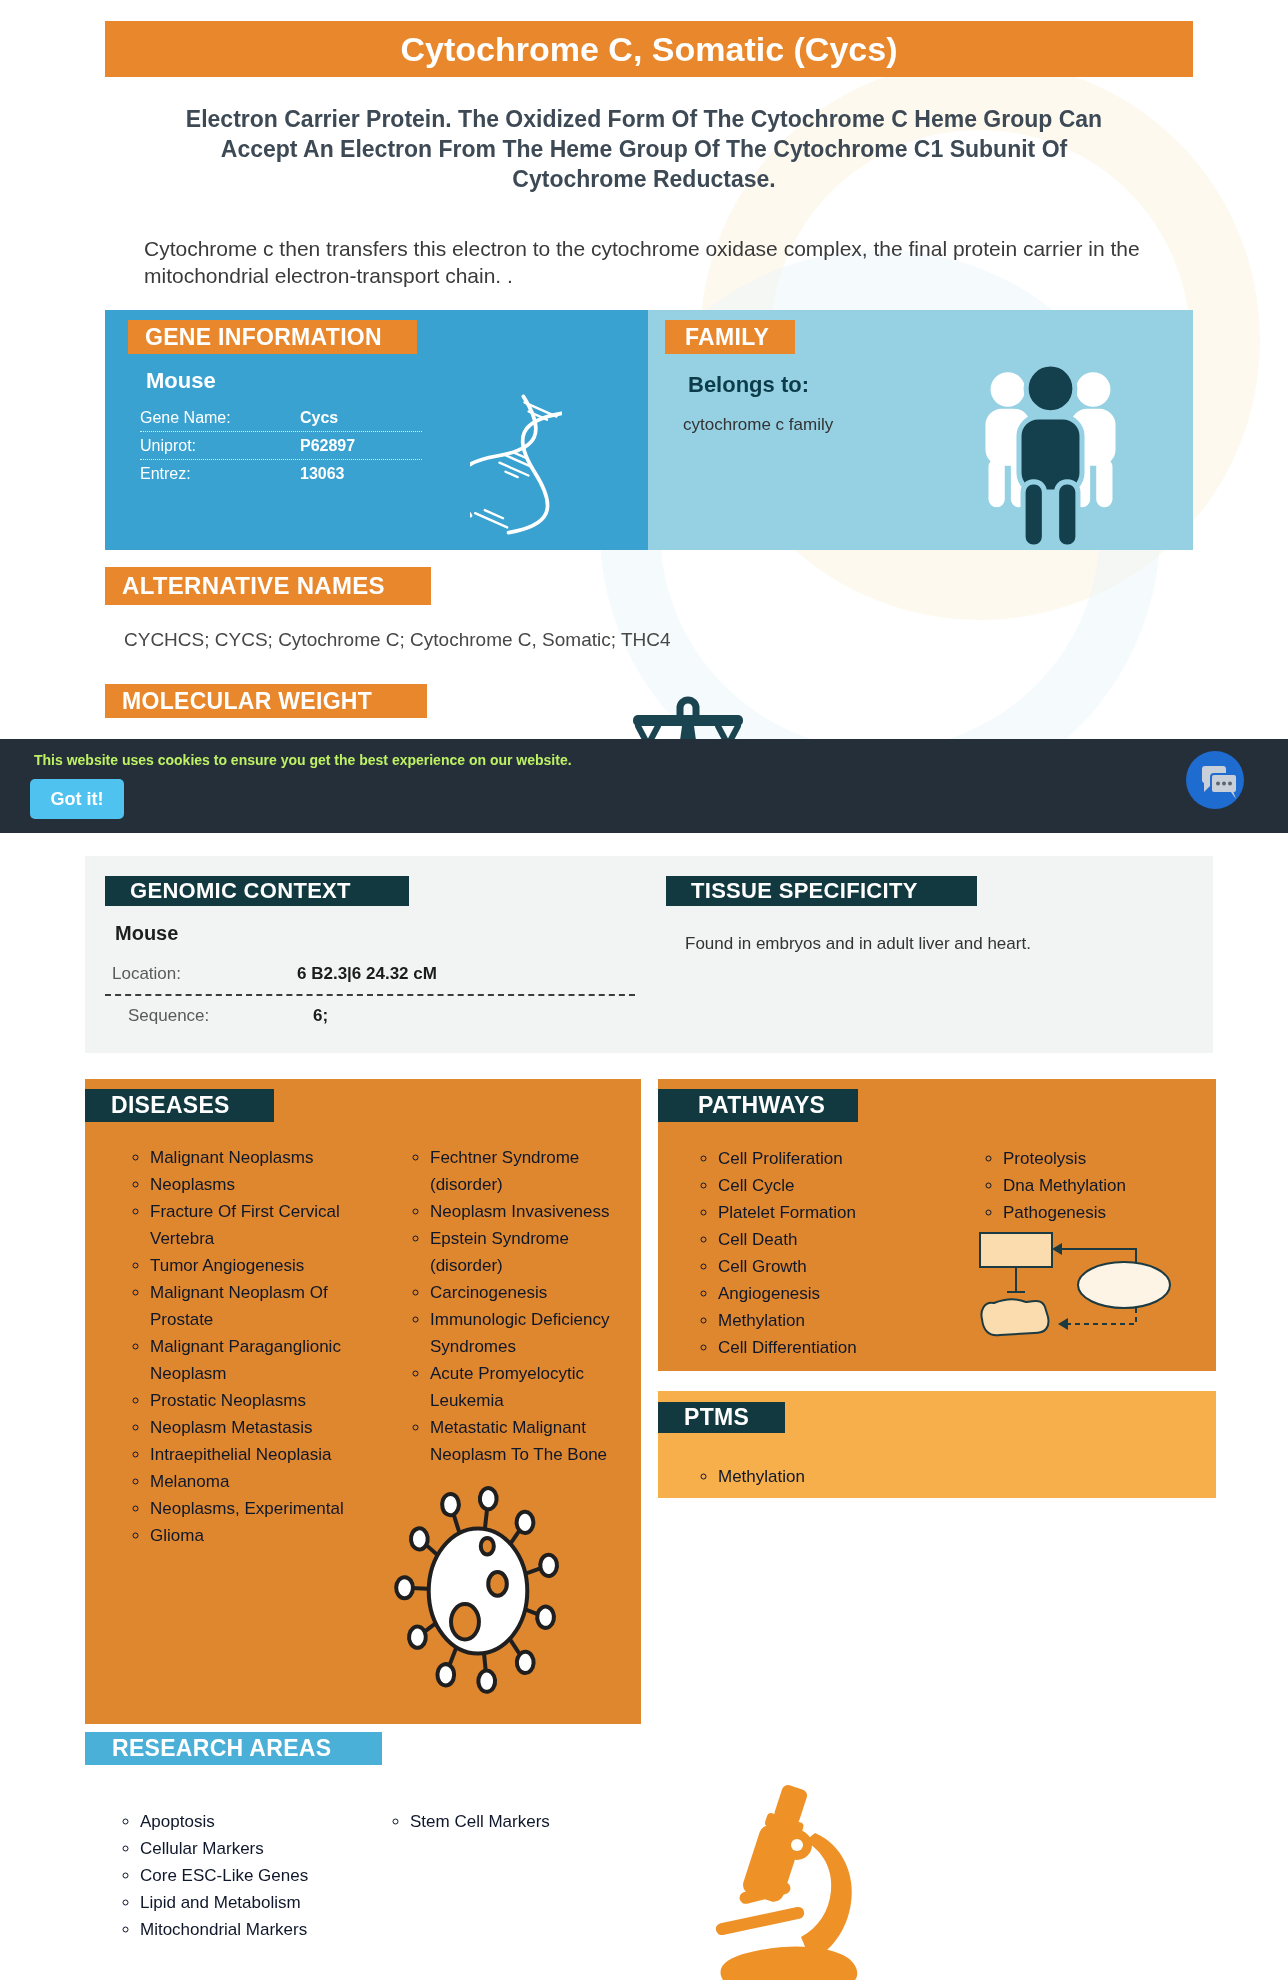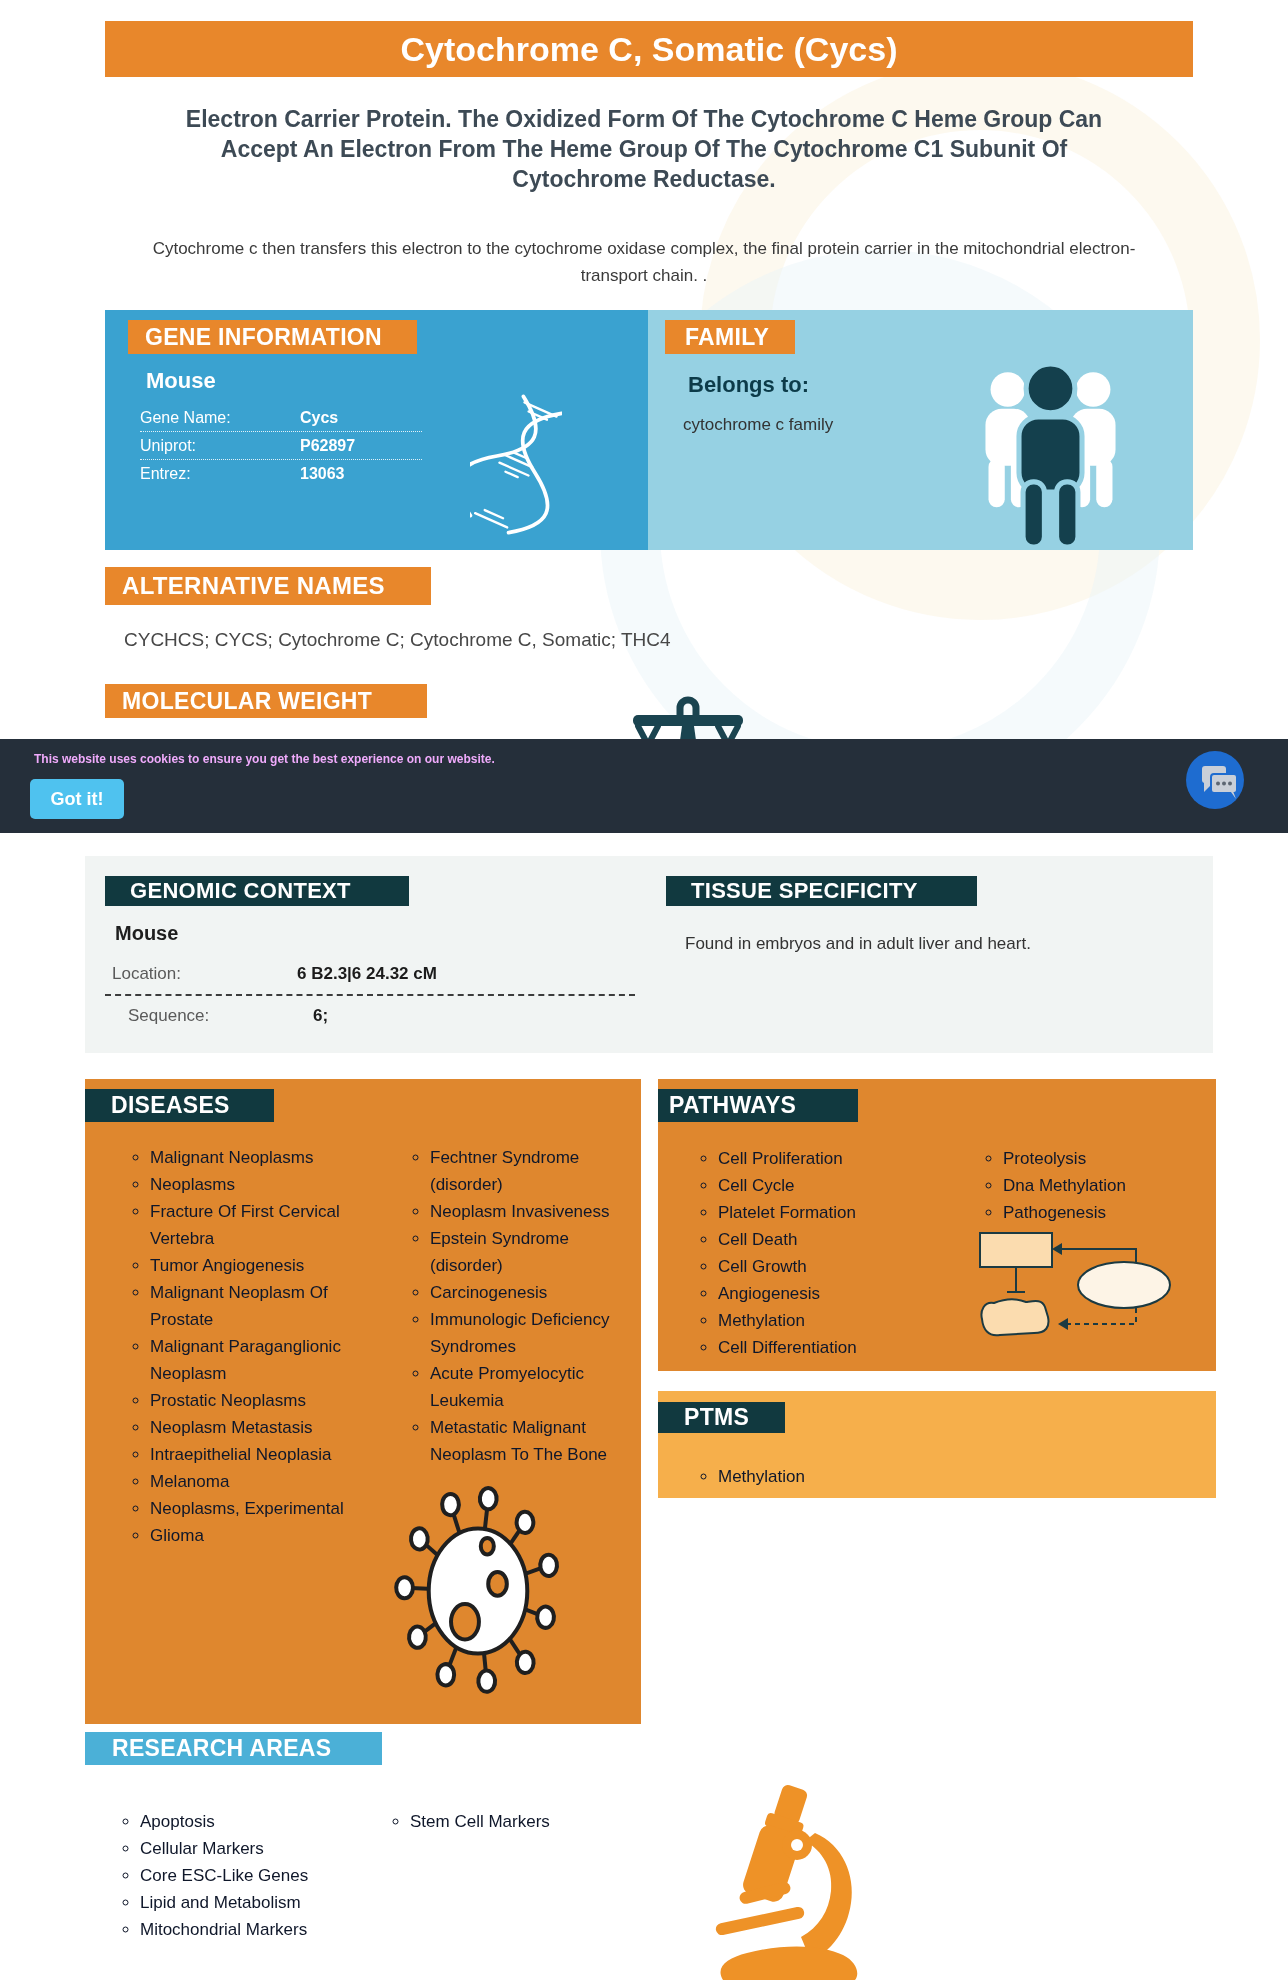--- a/index.html
+++ b/index.html
@@ -18,22 +18,22 @@
   
   .wm1{left:700px;top:60px;width:560px;height:560px;border-radius:50%;
        border:70px solid #FBF3DF;opacity:.5;z-index:0;}
   .wm2{left:600px;top:250px;width:560px;height:560px;border-radius:50%;
        border:60px solid #E9F4F9;opacity:.45;z-index:0;}
 
   .title-bar{left:105px;top:21px;width:1088px;height:56px;background:var(--header-orange);
              color:#fff;font-size:34px;font-weight:bold;text-align:center;line-height:56px;}
   .subtitle{left:174px;top:104px;width:940px;text-align:center;color:var(--subtitle-color);
             font-size:23px;font-weight:bold;line-height:30px;}
-  .intro{left:144px;top:235px;width:1000px;text-align:center;color:#3A3A3A;
-         font-size:17px;line-height:27px;}
+  .intro{left:144px;top:235px;width:1000px;color:#3A3A3A;
+         font-size:21px;line-height:27px;}
 
   .badge{color:#fff;font-weight:bold;font-size:23px;letter-spacing:.3px;}
   .badge.orange{background:var(--header-orange);}
   .badge.teal{background:var(--badge-teal);}
   .badge.blue{background:var(--research-blue);}
 
   .gene-panel{left:105px;top:310px;width:543px;height:240px;background:var(--gene-blue);}
   .gene-badge{left:23px;top:10px;width:289px;height:34px;line-height:34px;padding-left:17px;}
   .gene-species{left:41px;top:58px;color:#fff;font-size:22px;font-weight:bold;}
   .gene-rows{left:35px;top:94px;width:282px;color:#fff;font-size:16px;}
@@ -45,42 +45,42 @@
   .family-panel{left:648px;top:310px;width:545px;height:240px;background:var(--family-blue);}
   .family-badge{left:17px;top:10px;width:130px;height:34px;line-height:34px;padding-left:20px;}
   .belongs{left:40px;top:62px;color:#0C3B49;font-size:22px;font-weight:bold;}
   .family-name{left:35px;top:105px;color:#333;font-size:17px;}
 
   .alt-badge{left:105px;top:567px;width:326px;height:38px;line-height:38px;padding-left:17px;font-size:24px;}
   .alt-text{left:124px;top:629px;font-size:19px;color:#474747;}
   .mw-badge{left:105px;top:684px;width:322px;height:34px;line-height:34px;padding-left:17px;}
 
   .cookie{left:0;top:739px;width:1288px;height:94px;background:var(--cookie-bg);z-index:20;}
-  .cookie-msg{position:absolute;left:34px;top:13px;color:#f0abfc;font-size:12px;font-weight:bold;}
+  .cookie-msg{position:absolute;left:34px;top:13px;color:#bef264;font-size:14px;font-weight:bold;}
   .gotit{position:absolute;left:30px;top:40px;width:94px;height:40px;background:var(--gotit-blue);
          color:#fff;font-size:18px;font-weight:bold;border:none;border-radius:5px;cursor:pointer;}
   .chat{position:absolute;left:1186px;top:12px;width:58px;height:58px;border-radius:50%;
         background:var(--chat-blue);cursor:pointer;border:none;}
 
   .strip{left:85px;top:856px;width:1128px;height:197px;background:var(--strip-gray);}
   .gc-badge{left:20px;top:20px;width:304px;height:30px;line-height:30px;padding-left:25px;font-size:22px;}
   .ts-badge{left:581px;top:20px;width:311px;height:30px;line-height:30px;padding-left:25px;font-size:22px;}
   .gc-species{left:30px;top:66px;color:#1E1E1E;font-size:20px;font-weight:bold;}
   .gc-row{position:absolute;display:flex;left:27px;width:520px;font-size:17px;color:#5A5A5A;}
   .gc-row .lbl{width:185px;}
   .gc-row .val{font-weight:bold;color:#1B1B1B;}
   .gc-row1{top:108px;}
   .gc-dash{left:20px;top:138px;width:530px;border-bottom:2px dashed #3C3C3C;}
   .gc-row2{top:150px;margin-left:16px;}
   .ts-text{left:600px;top:78px;font-size:17px;color:#333;}
 
   .diseases-panel{left:85px;top:1079px;width:556px;height:645px;background:var(--panel-orange);}
   .dis-badge{left:0;top:10px;width:189px;height:33px;line-height:33px;padding-left:26px;}
   .pw-panel{left:658px;top:1079px;width:558px;height:292px;background:var(--panel-orange);}
-  .pw-badge{left:0;top:10px;width:200px;height:33px;line-height:33px;padding-left:11px;}
+  .pw-badge{left:0;top:10px;width:200px;height:33px;line-height:33px;padding-left:40px;}
   .ptms-panel{left:658px;top:1391px;width:558px;height:107px;background:var(--ptms-orange);}
   .ptms-badge{left:0;top:11px;width:127px;height:31px;line-height:31px;padding-left:26px;}
 
   ul.blist{list-style-type:circle;margin:0;padding-left:35px;color:#0f172a;font-size:17px;}
   ul.blist li{line-height:27px;}
   .dis-col1{left:30px;top:65px;width:232px;}
   .dis-col2{left:310px;top:65px;width:232px;}
   .pw-col1{left:25px;top:66px;width:230px;}
   .pw-col1 li,.pw-col2 li{line-height:27.5px;}
   .pw-col2{left:310px;top:66px;width:230px;}

